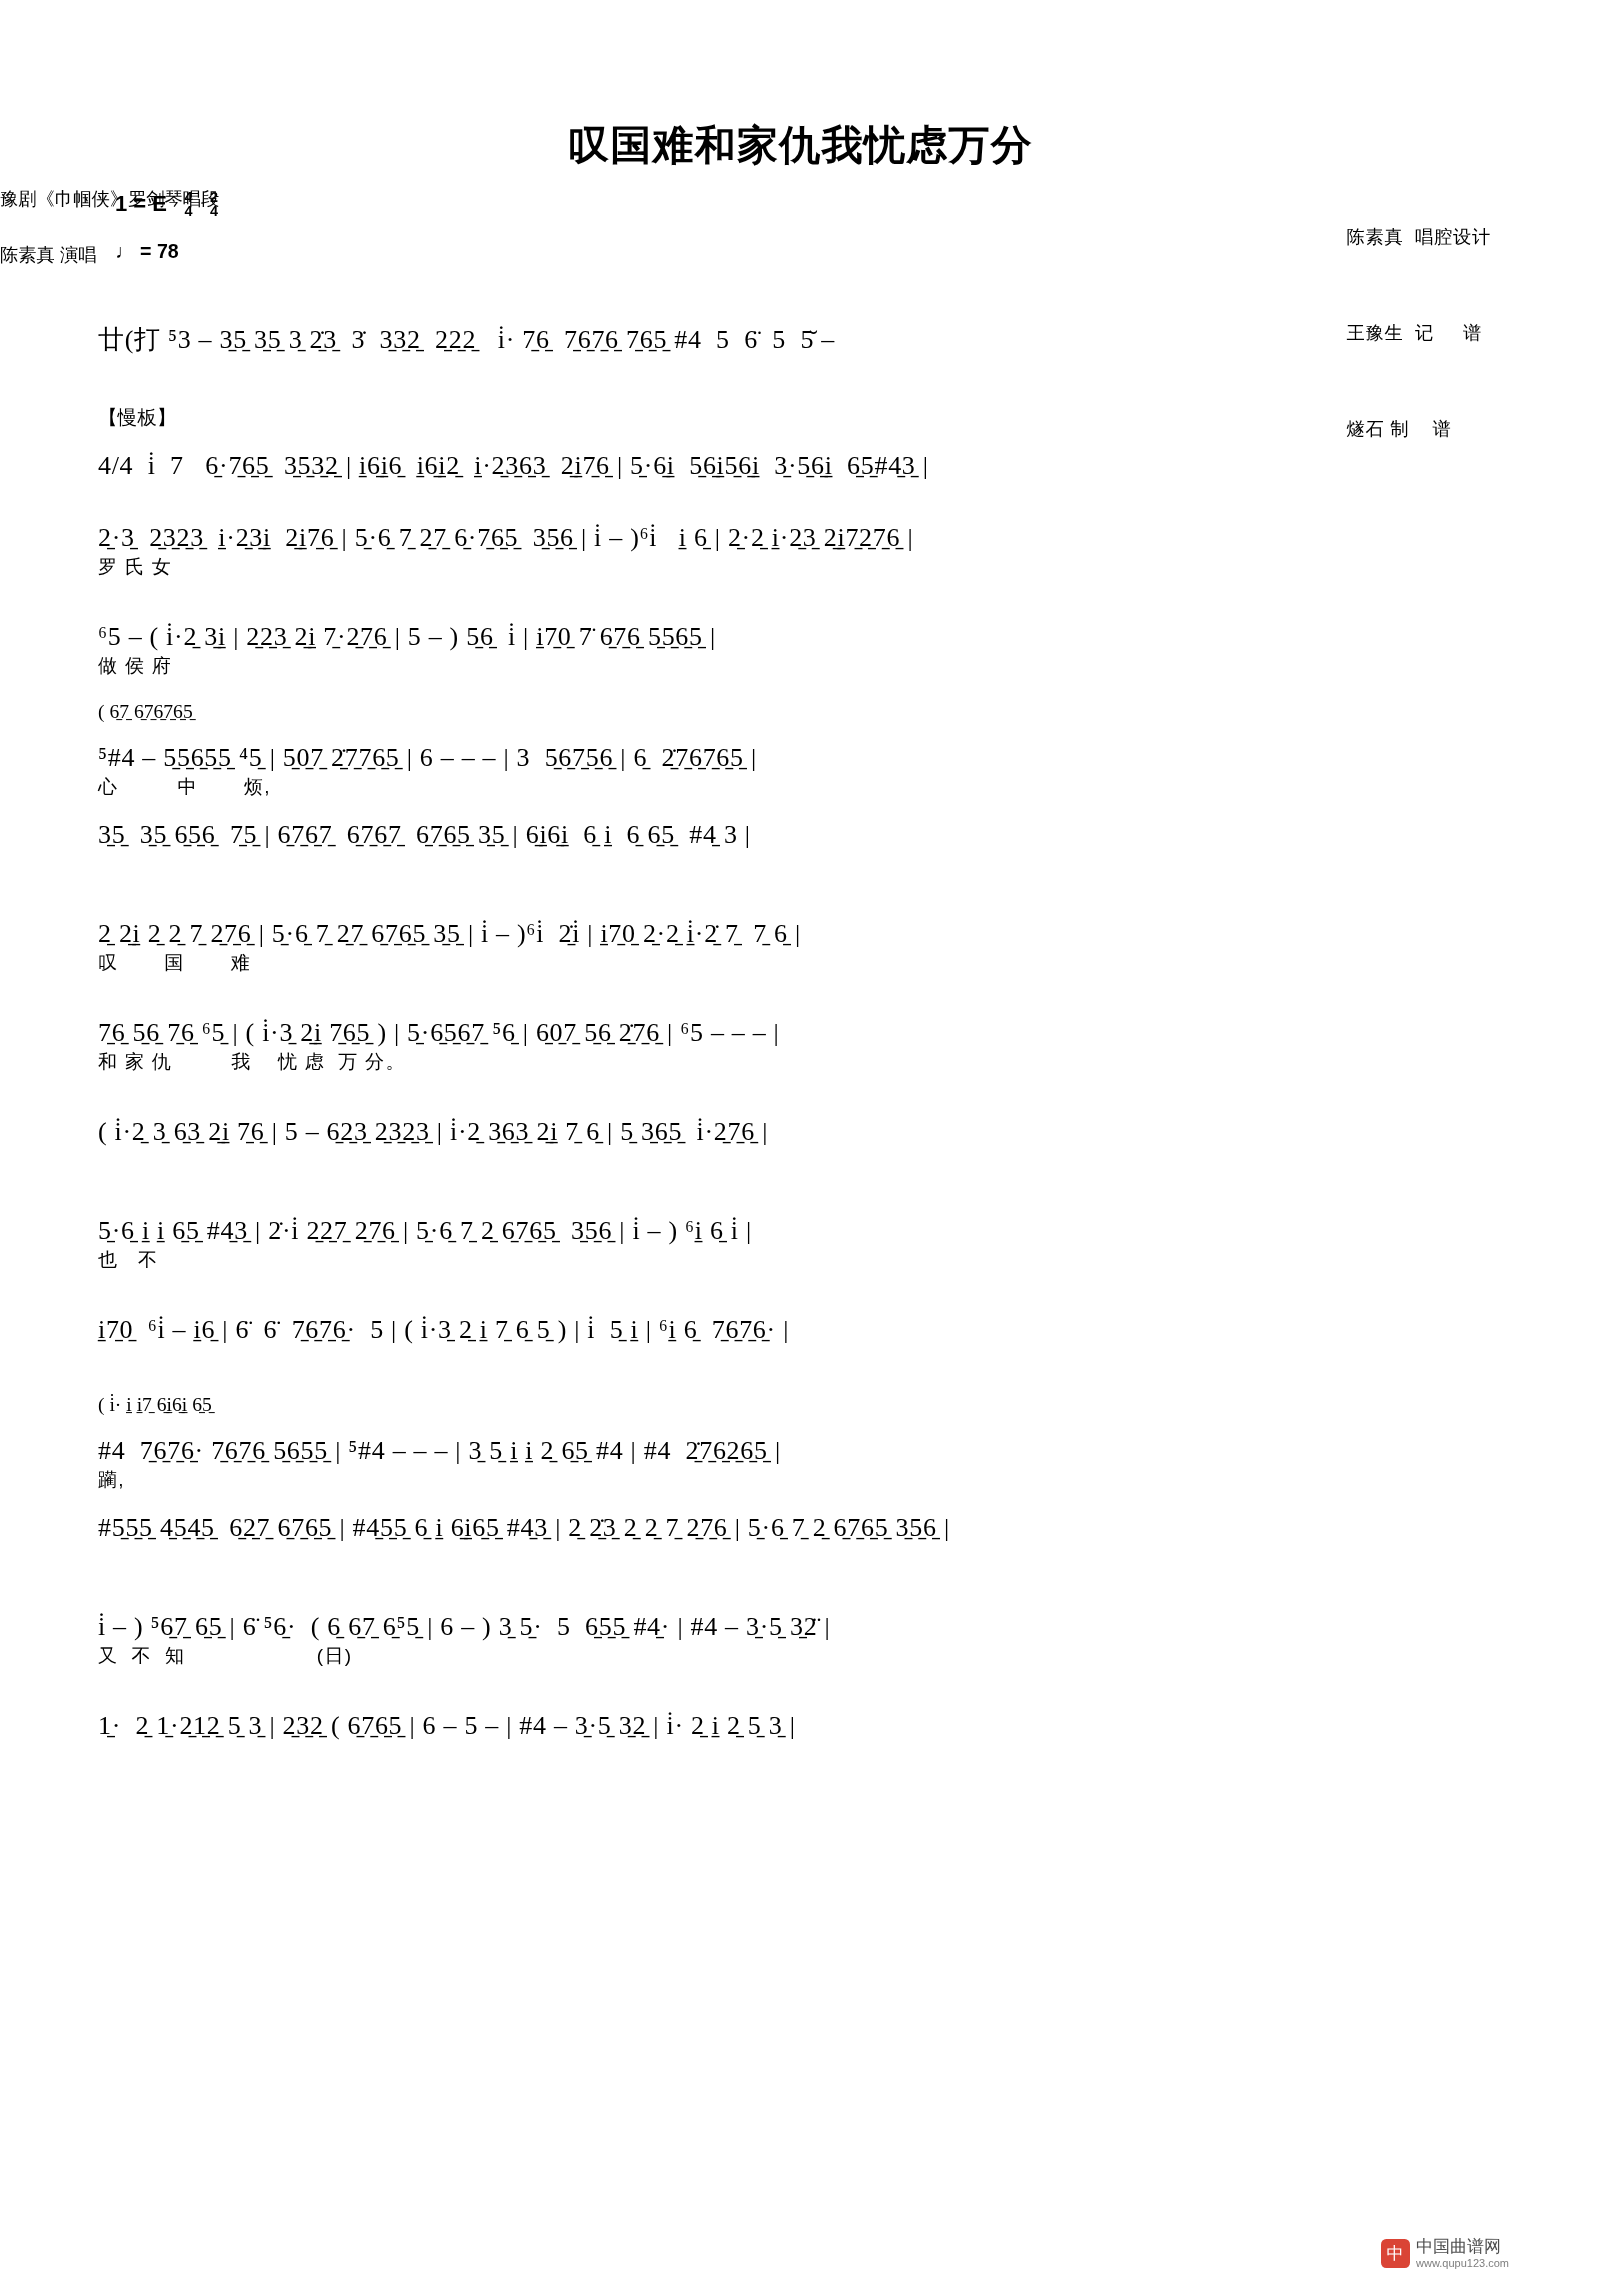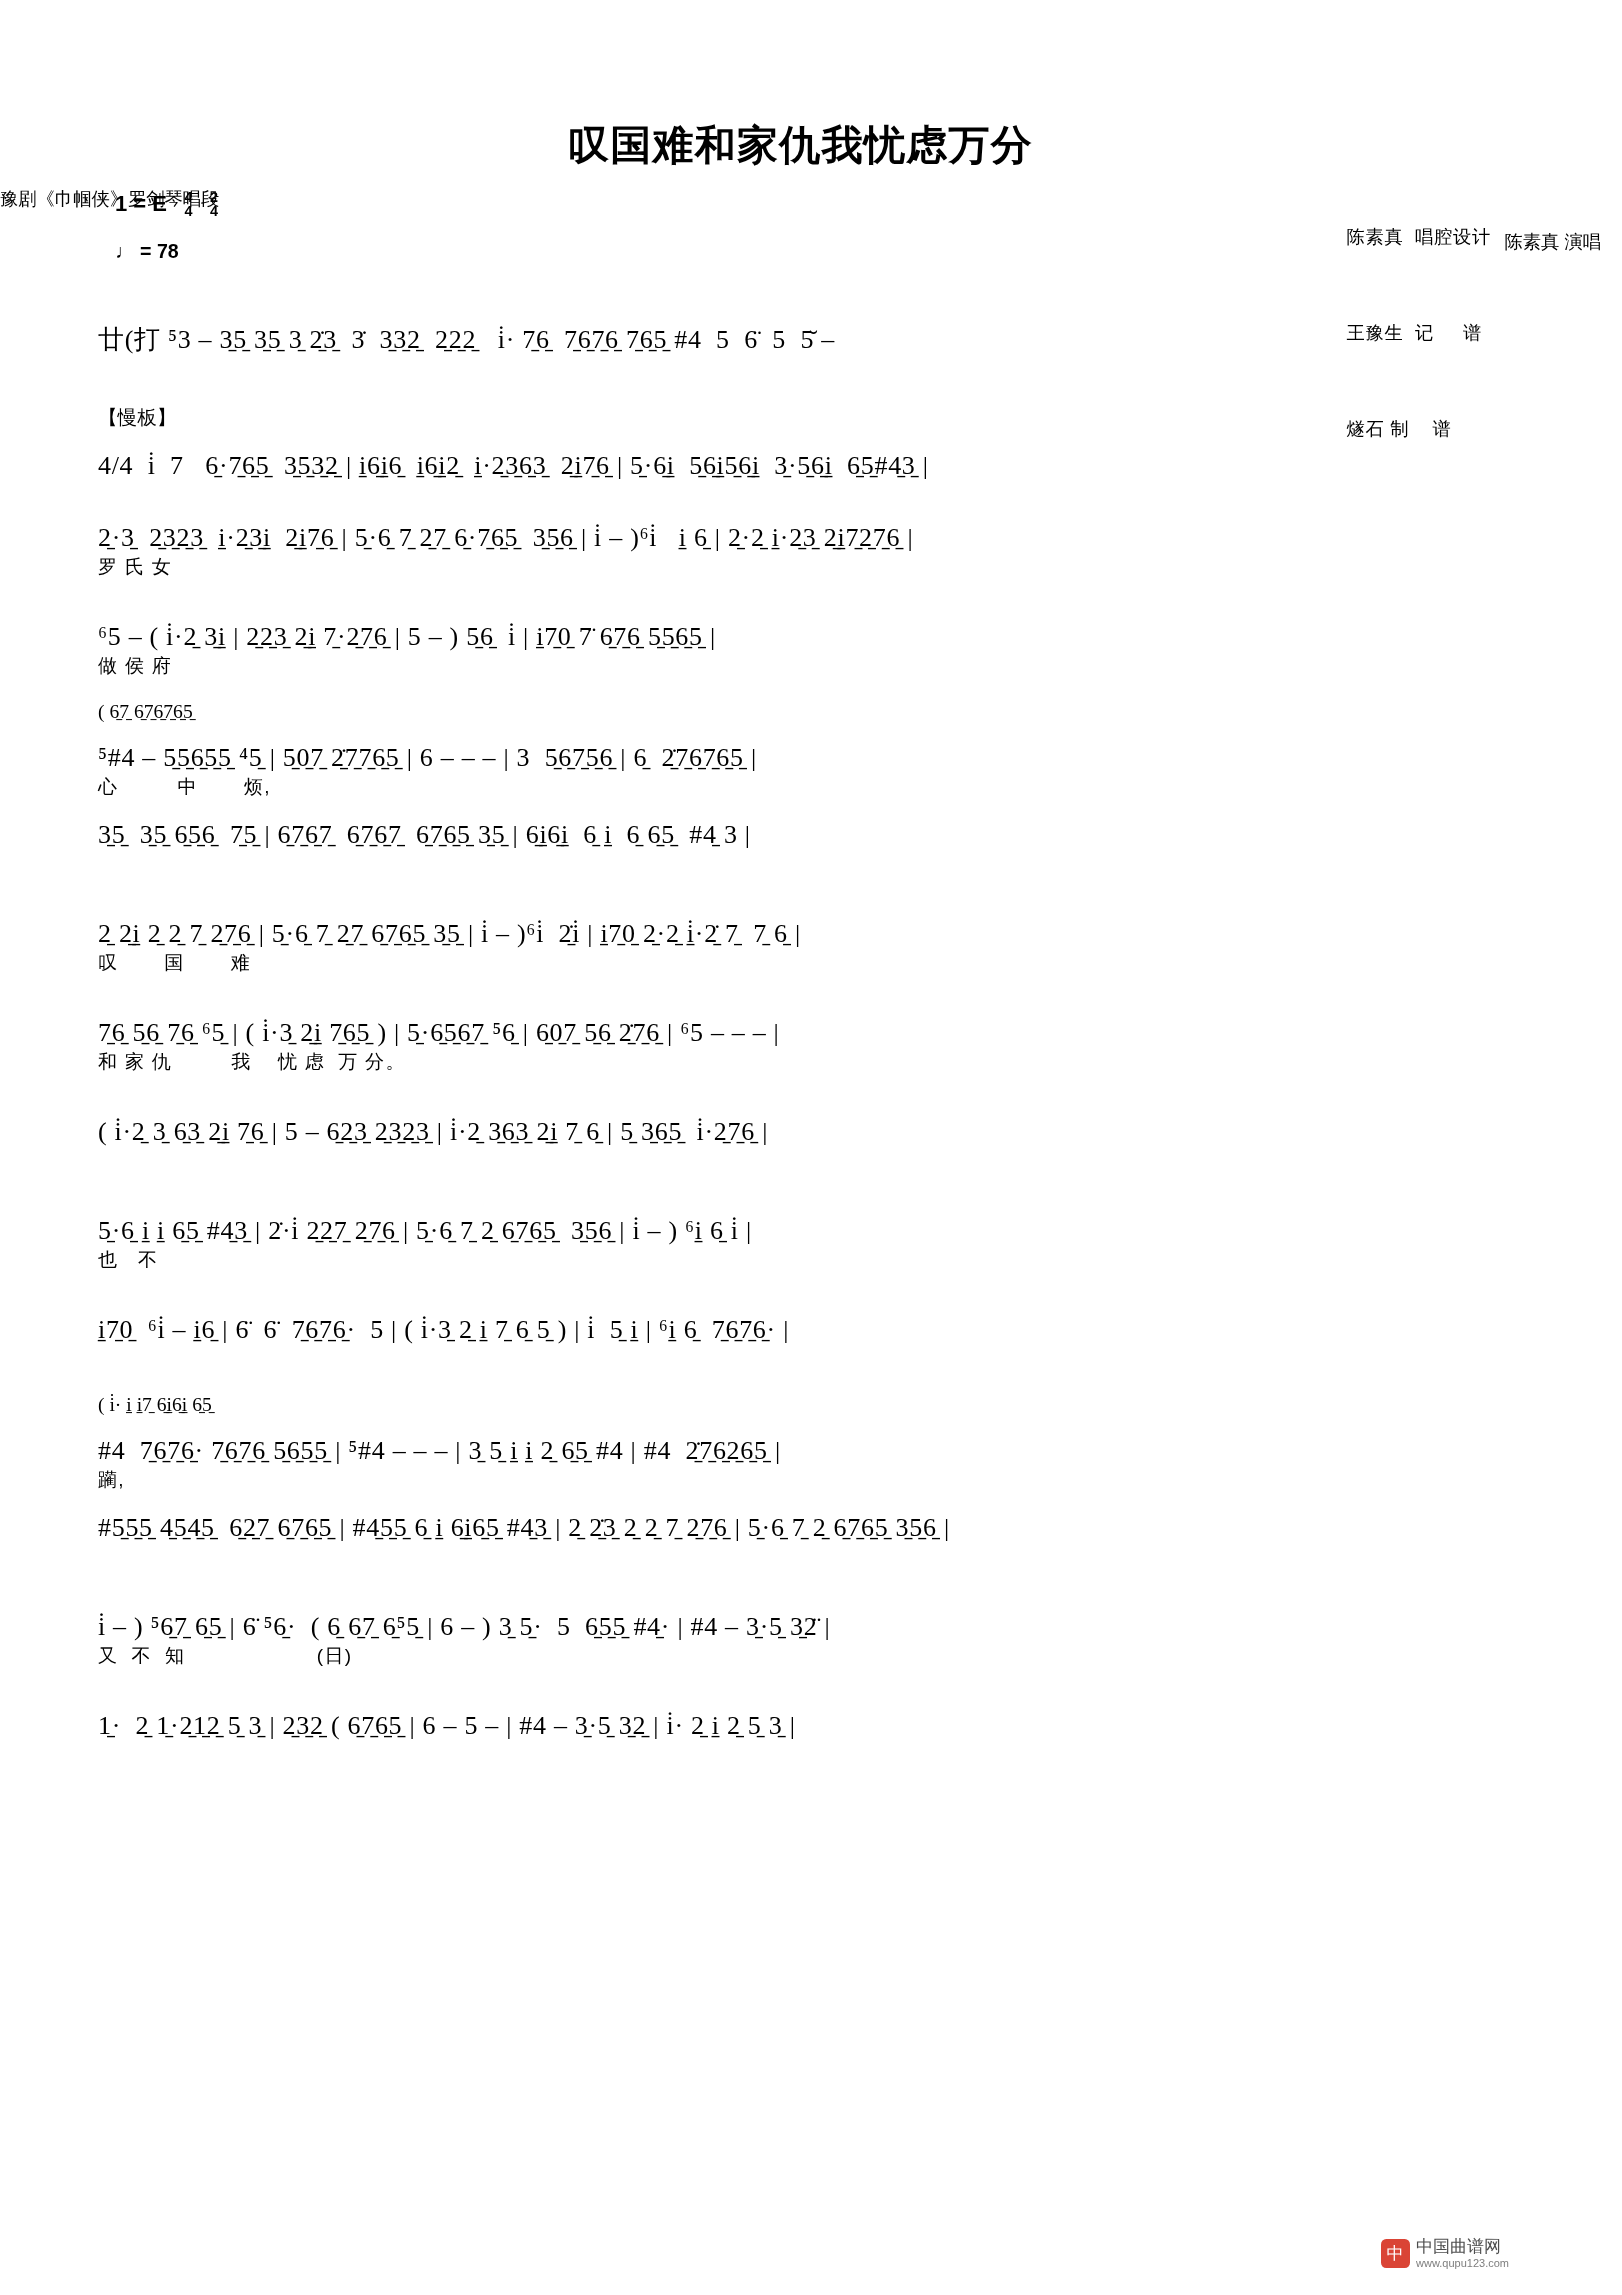--- a/index.html
+++ b/index.html
@@ -32,23 +32,23 @@
     margin: 0;
     padding-top: 118px;
     font-family: "Liberation Sans", sans-serif;
   }
   .subtitle {
     font-size: 18.3px;
     margin-top: 13px;
     font-family: "Liberation Sans", sans-serif;
   }
   .subtitle2 {
-    text-align: right;
+    text-align: left;
     font-size: 18.3px;
-    margin-top: 18px;
+    margin-top: 31px;
     font-family: "Liberation Sans", sans-serif;
   }
 
   .credits {
     position: absolute;
     right: 110px;
     top: 157px;
     font-size: 18.3px;
     line-height: 1.75;
     font-family: "Liberation Sans", sans-serif;

